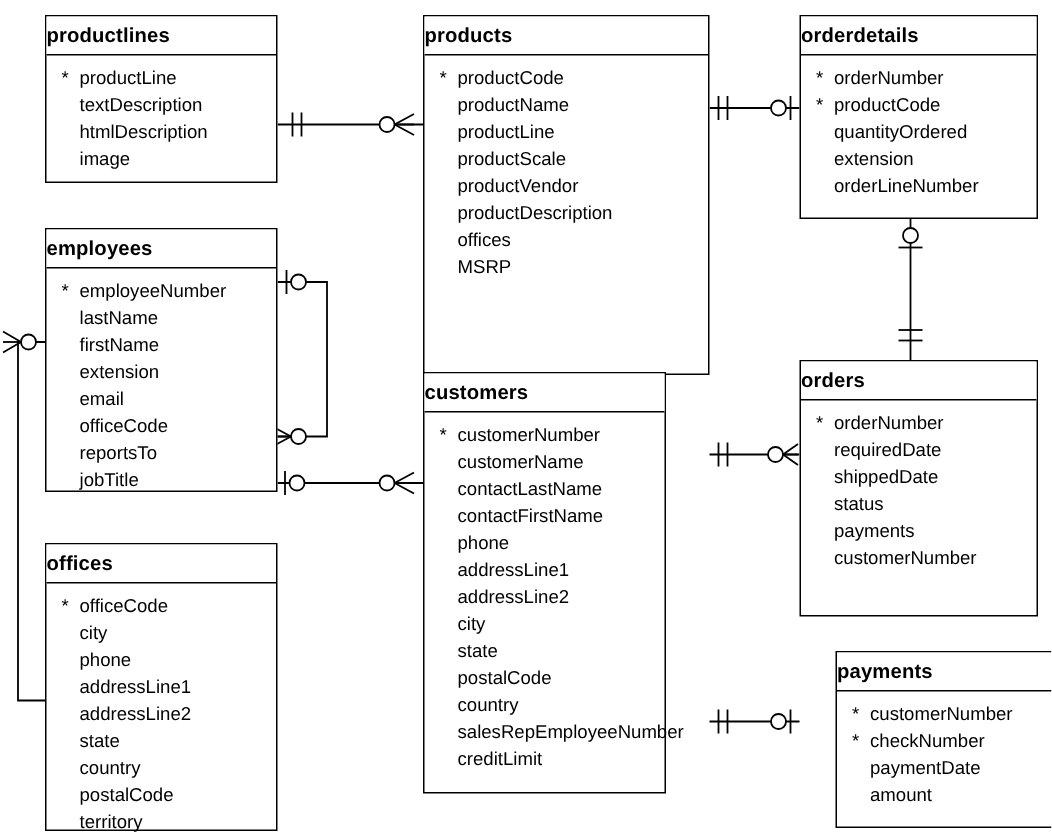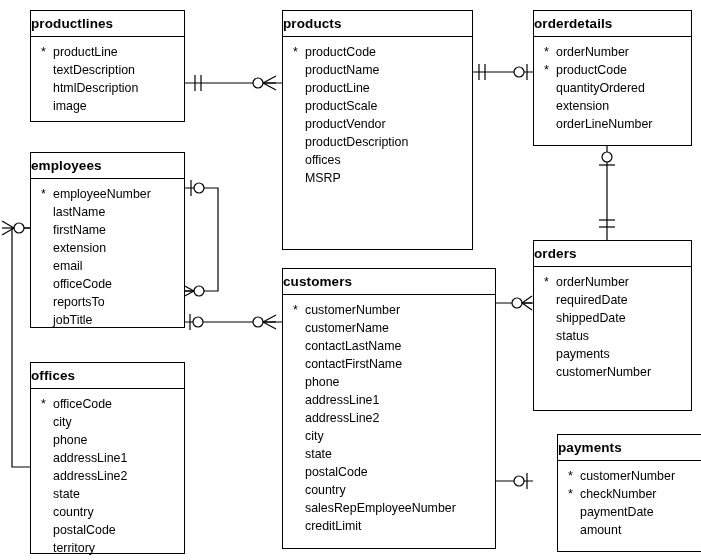--- a/index.html
+++ b/index.html
@@ -280,21 +280,21 @@
         <span class="pk-mark"></span>
         <span>reportsTo</span>
       </li>
       <li class="attr">
         <span class="pk-mark"></span>
         <span>jobTitle</span>
       </li>
     </ul>
   </div>
 
-  <div class="entity" style="left:282px; top:268px; width:214px; height:281px;">
+  <div class="entity" style="left:282px; top:248px; width:162px; height:281px;">
     <div class="entity-title">customers</div>
     <ul class="attr-list">
       <li class="attr">
         <span class="pk-mark">*</span>
         <span>customerNumber</span>
       </li>
       <li class="attr">
         <span class="pk-mark"></span>
         <span>customerName</span>
       </li>

